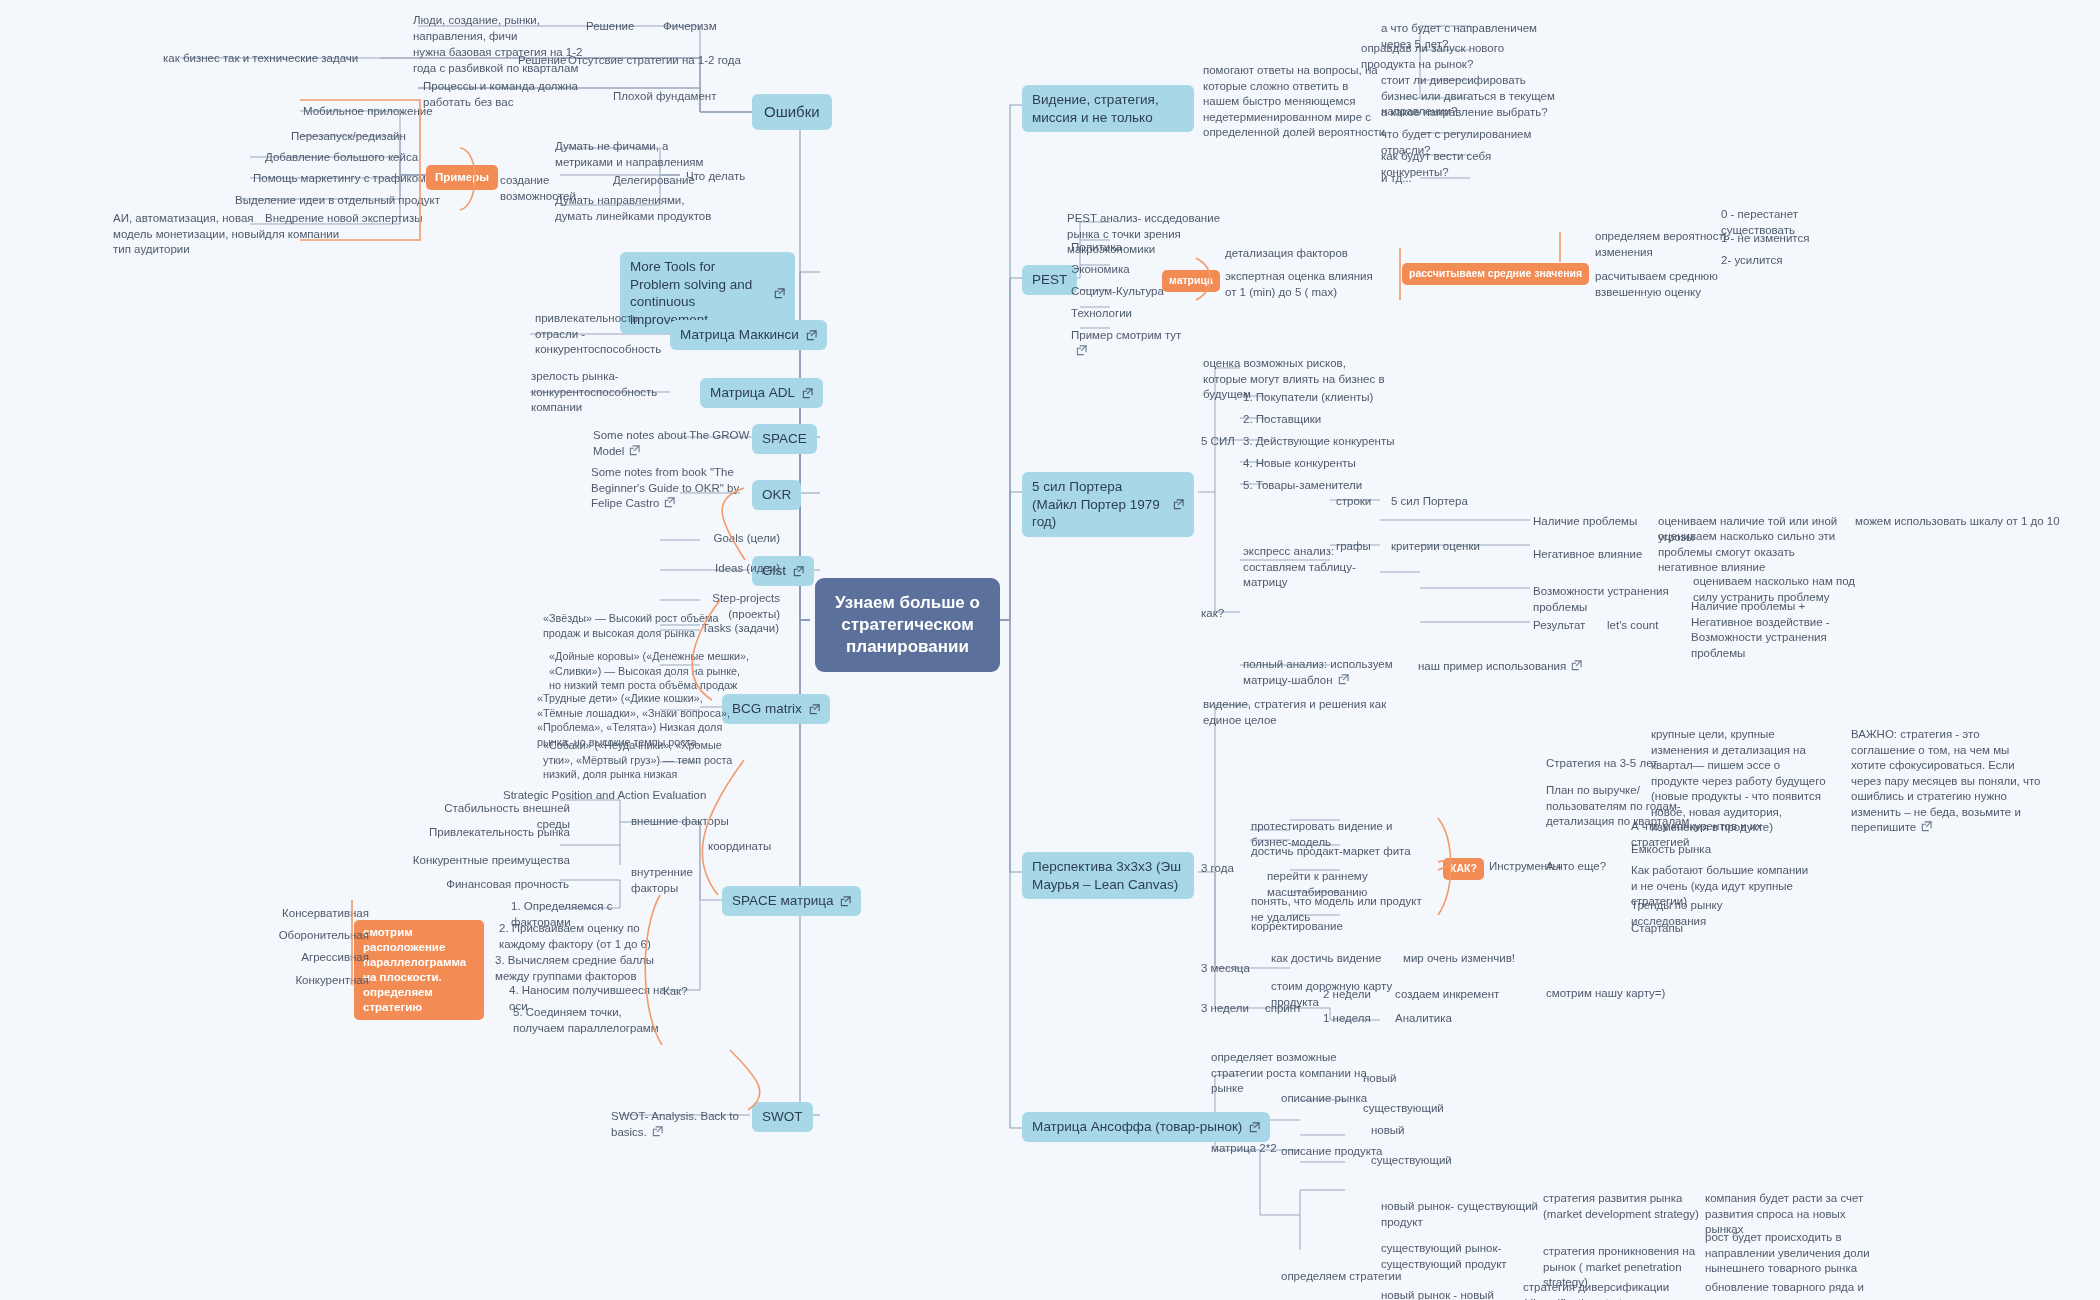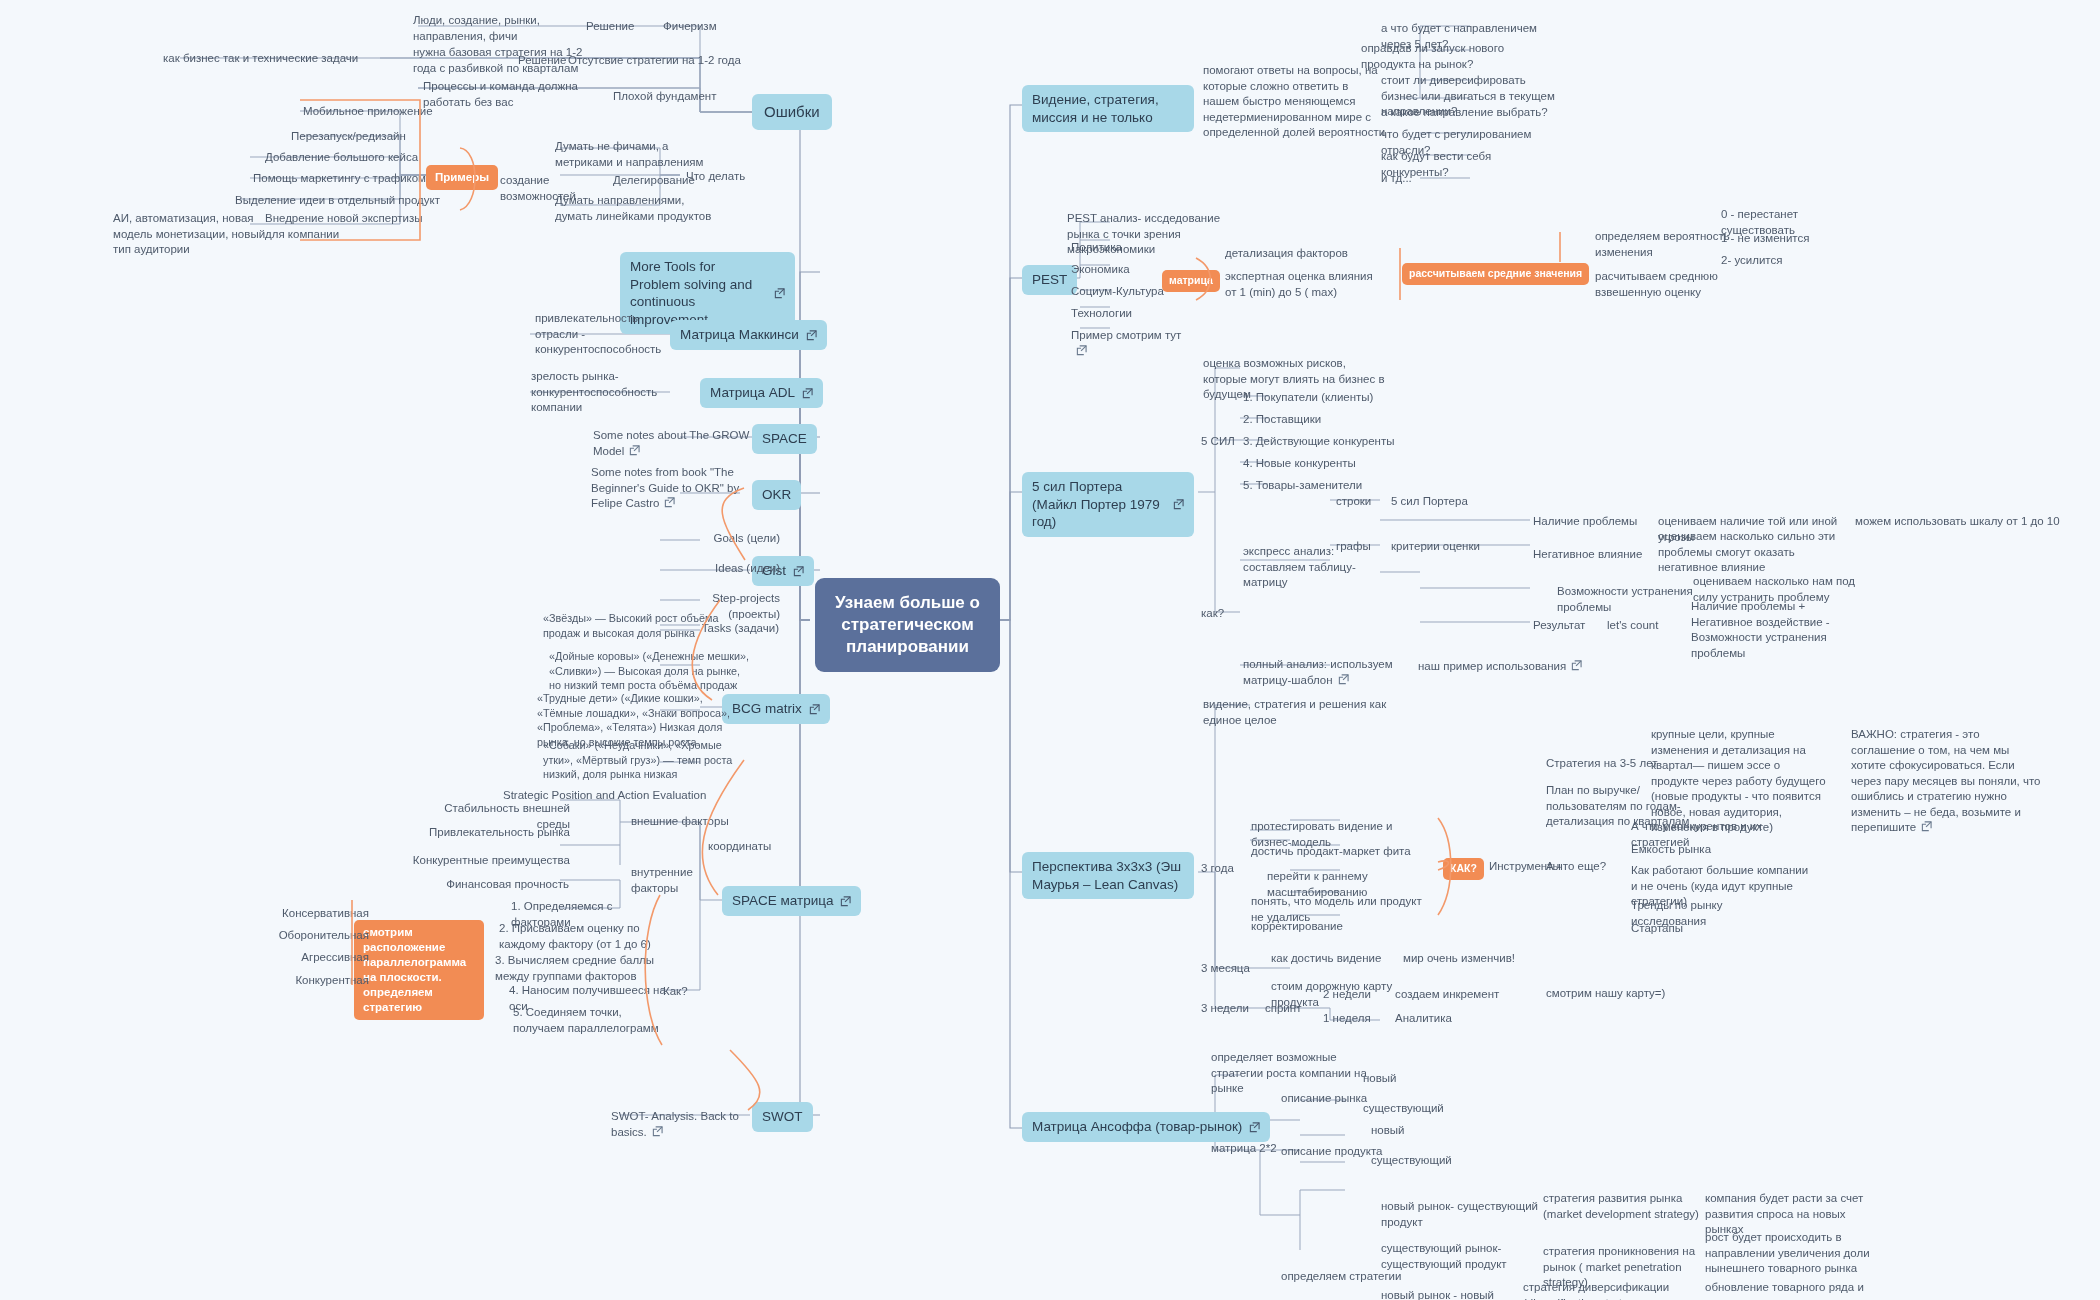--- a/index.html
+++ b/index.html
@@ -410,21 +410,21 @@
   <div class="node leaf" style="left:1333px;top:538px;width:50px;">графы</div>
   <div class="node leaf" style="left:1388px;top:538px;width:110px;">критерии оценки</div>
 
   <div class="node leaf" style="left:1530px;top:513px;width:125px;">Наличие проблемы</div>
   <div class="node leaf" style="left:1655px;top:513px;width:200px;">оцениваем наличие той или иной угрозы</div>
   <div class="node leaf" style="left:1852px;top:513px;width:220px;">можем использовать шкалу от 1 до 10</div>
 
   <div class="node leaf" style="left:1530px;top:546px;width:125px;">Негативное влияние</div>
   <div class="node leaf" style="left:1655px;top:528px;width:198px;">оцениваем насколько сильно эти проблемы смогут оказать негативное влияние</div>
 
-  <div class="node leaf" style="left:1530px;top:583px;width:160px;margin-left:24px;">Возможности устранения проблемы</div>
+  <div class="node leaf" style="left:1530px;top:583px;width:160px;">Возможности устранения проблемы</div>
   <div class="node leaf" style="left:1690px;top:573px;width:185px;">оцениваем насколько нам  под силу устранить проблему</div>
 
   <div class="node leaf" style="left:1530px;top:617px;width:70px;">Результат</div>
   <div class="node leaf" style="left:1604px;top:617px;width:80px;">let's count</div>
   <div class="node leaf" style="left:1688px;top:598px;width:185px;">Наличие проблемы + Негативное воздействие - Возможности устранения проблемы</div>
 
   <div class="node leaf" style="left:1240px;top:656px;width:175px;"><span>полный анализ: используем матрицу-шаблон</span><span class="extlink"><svg width="11" height="11" viewBox="0 0 12 12">
           <path d="M4 1h7v7" stroke="#6a7a8e" stroke-width="1.2" fill="none"></path>
           <path d="M11 1 5.5 6.5" stroke="#6a7a8e" stroke-width="1.2" fill="none"></path>
           <path d="M8.5 10.5H1.5V3.5h4" stroke="#6a7a8e" stroke-width="1.2" fill="none"></path>

